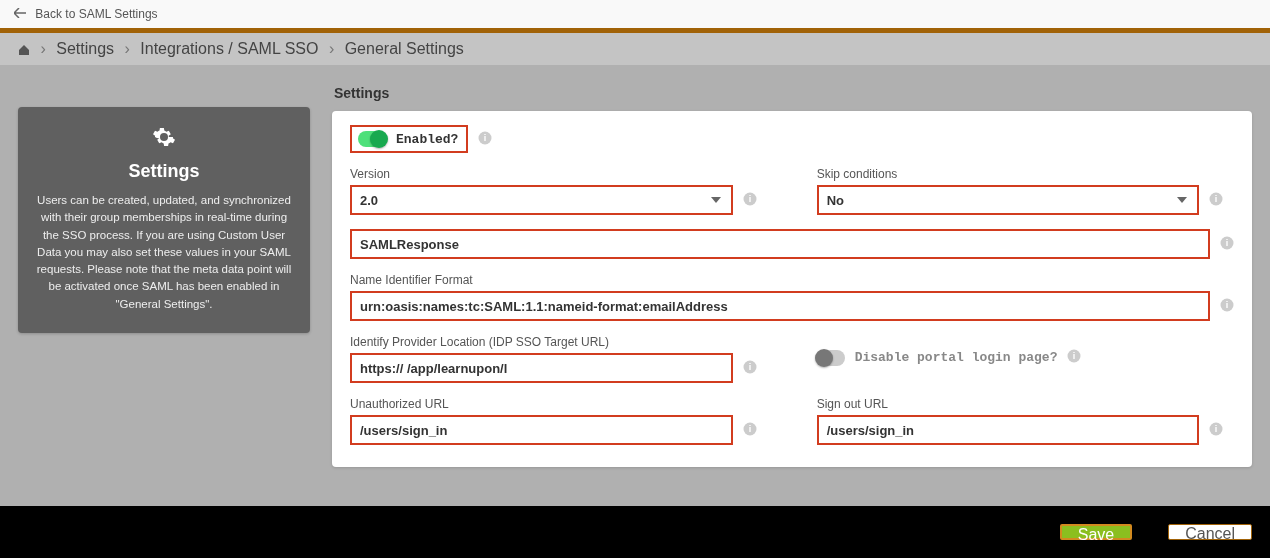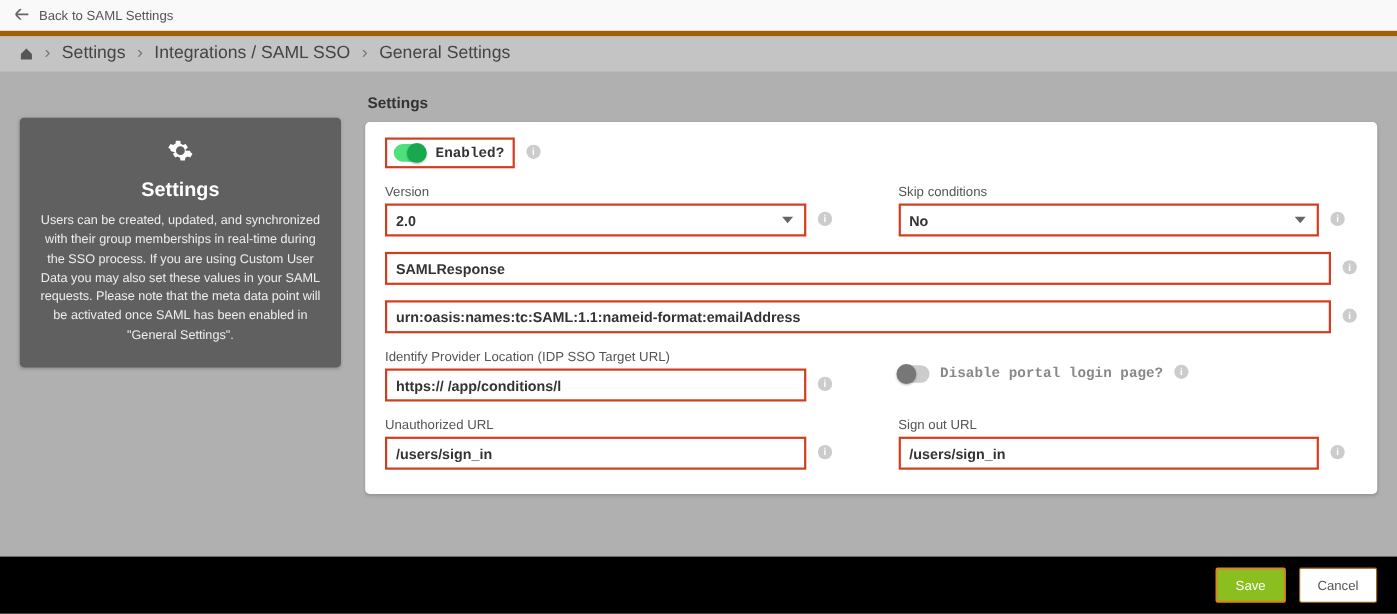--- a/index.html
+++ b/index.html
@@ -78,21 +78,21 @@
   .toggle.off .knob { left: -2px; background: #777; }
   .toggle-label { font-size: 13px; font-weight: bold; color: #333; font-family: Liberation Mono, monospace; }
   .toggle-label.muted { color: #888; font-weight: bold; }
 
   
   .footer {
     position: absolute; left: 0; right: 0; bottom: 0; height: 52px;
     background: #000; display: flex; align-items: center; justify-content: flex-end;
     padding: 0 18px; gap: 12px;
   }
-  .btn { height: 32px; padding: 0 16px; border-radius: 2px; font-size: 12px; cursor: pointer; border: 1px solid transparent; }
+  .btn { height: 16px; padding: 0 16px; border-radius: 2px; font-size: 16px; cursor: pointer; border: 1px solid transparent; margin-left: 24px; }
   .btn-save { background: #8bbf1f; color: #fff; border: 2px solid #d28a1f; }
   .btn-cancel { background: #ffffff; color: #555; border: 1px solid #a16207; }
 
   .idp-value { color: #333; }
 </style>
 </head>
 <body>
 
 <div class="back-bar">
   <span>
@@ -196,40 +196,41 @@
           <span class="info-icon">
             <svg width="14" height="14" viewBox="0 0 14 14">
                 <circle cx="7" cy="7" r="6.5" fill="#ccc"></circle>
                 <text x="7" y="10" text-anchor="middle" font-size="9" fill="#fff" font-family="Arial" font-weight="bold">i</text>
               </svg>
           </span>
         </div>
       </div>
 
       <div class="field">
+        <span class="field-label">Name Identifier Format</span>
         <div class="field-wrap">
           <div class="text-box red-box">
             <span>urn:oasis:names:tc:SAML:1.1:nameid-format:emailAddress</span>
           </div>
           <span class="info-icon">
             <svg width="14" height="14" viewBox="0 0 14 14">
                 <circle cx="7" cy="7" r="6.5" fill="#ccc"></circle>
                 <text x="7" y="10" text-anchor="middle" font-size="9" fill="#fff" font-family="Arial" font-weight="bold">i</text>
               </svg>
           </span>
         </div>
       </div>
 
       <div class="row">
         <div class="col col-half">
           <div class="field">
             <span class="field-label">Identify Provider Location (IDP SSO Target URL)</span>
             <div class="field-wrap">
               <div class="text-box red-box idp-value">
-                <span>https://                         /app/conditions/l</span>
+                <span>https://                         /app/learnupon/l</span>
               </div>
               <span class="info-icon">
                 <svg width="14" height="14" viewBox="0 0 14 14">
                     <circle cx="7" cy="7" r="6.5" fill="#ccc"></circle>
                     <text x="7" y="10" text-anchor="middle" font-size="9" fill="#fff" font-family="Arial" font-weight="bold">i</text>
                   </svg>
               </span>
             </div>
           </div>
         </div>

